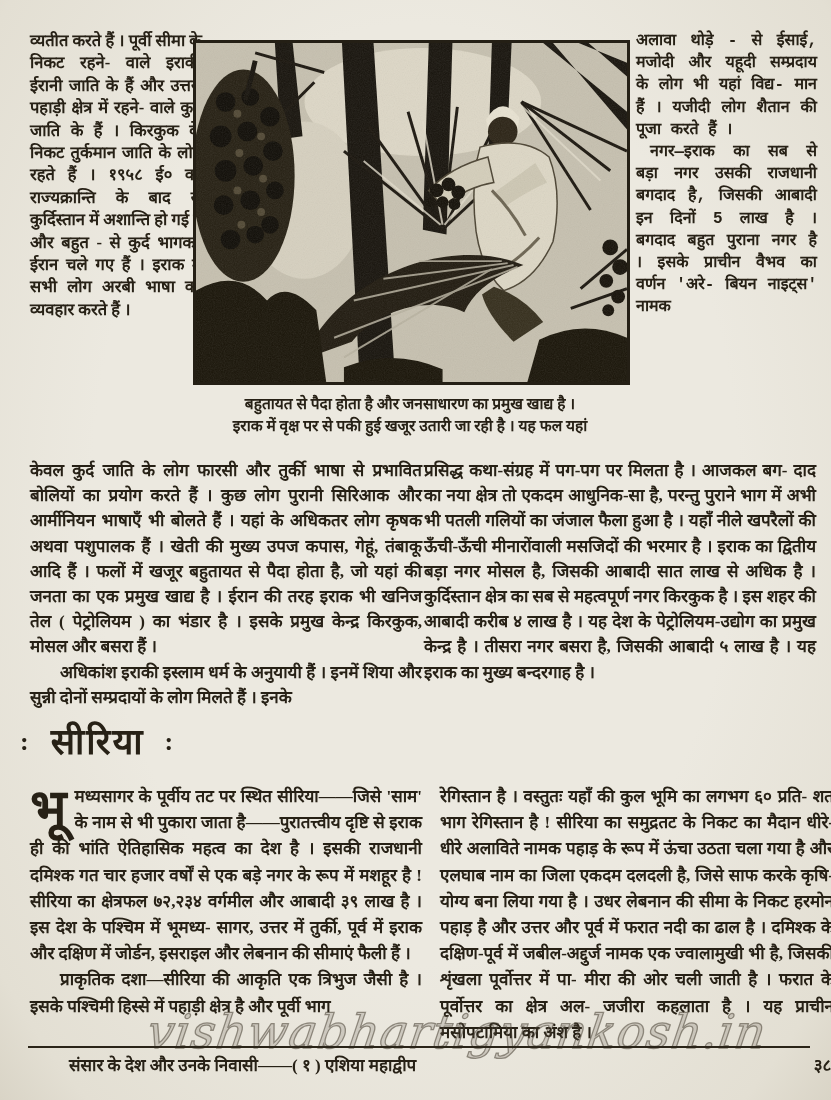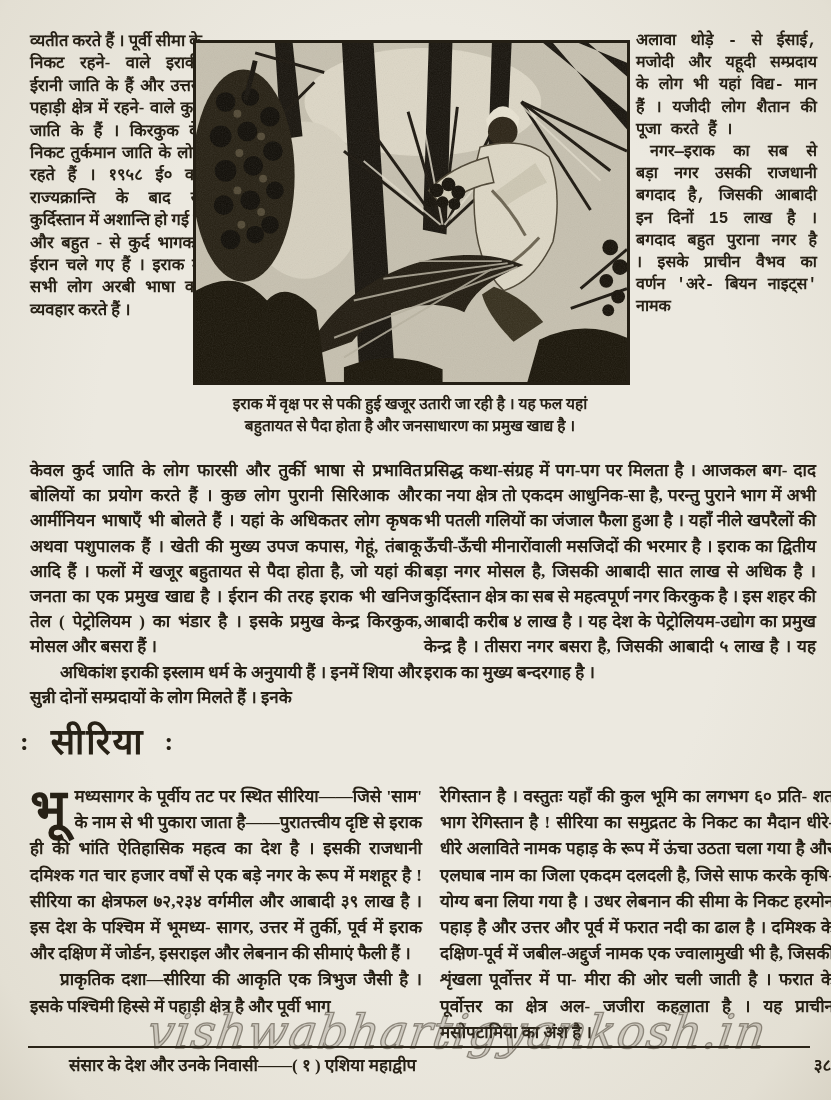--- a/index.html
+++ b/index.html
@@ -162,27 +162,27 @@
       <g fill="#191408">
         <path d="M0,252 Q42,228 72,262 Q92,240 122,272 L132,345 L0,345 Z"></path>
         <path d="M348,302 Q392,280 437,300 L437,345 L336,345 Z"></path>
         <path d="M150,330 Q200,310 250,332 L250,345 L150,345 Z"></path>
       </g>
       <rect x="0" y="0" width="437" height="345" filter="url(#grain)" opacity="0.13"></rect>
     </svg>
   </figure>
 
   <div class="caption">
+    <div>बहुतायत से पैदा होता है और जनसाधारण का प्रमुख खाद्य है ।</div>
     <div>इराक में वृक्ष पर से पकी हुई खजूर उतारी जा रही है । यह फल यहां</div>
-    <div>बहुतायत से पैदा होता है और जनसाधारण का प्रमुख खाद्य है ।</div>
   </div>
 
   <div class="col-top-right">
     <p>अलावा थोड़े - से ईसाई, मजोदी और यहूदी सम्प्रदाय के लोग भी यहां विद्य- मान हैं ।  यजीदी लोग शैतान की पूजा करते हैं ।</p>
-    <p class="p2">नगर—इराक का सब से बड़ा नगर उसकी राजधानी बगदाद है, जिसकी आबादी इन दिनों 15 लाख है ।  बगदाद बहुत पुराना नगर है । इसके प्राचीन वैभव का वर्णन 'अरे- बियन नाइट्स' नामक</p>
+    <p class="p2">नगर—इराक का सब से बड़ा नगर उसकी राजधानी बगदाद है, जिसकी आबादी इन दिनों 5 लाख है ।  बगदाद बहुत पुराना नगर है । इसके प्राचीन वैभव का वर्णन 'अरे- बियन नाइट्स' नामक</p>
   </div>
 
   <div class="col-mid-left">
     <p>केवल कुर्द जाति के लोग फारसी और तुर्की भाषा से प्रभावित बोलियों का प्रयोग करते हैं । कुछ लोग पुरानी सिरिआक और आर्मीनियन भाषाएँ भी बोलते हैं । यहां के अधिकतर लोग कृषक अथवा पशुपालक हैं । खेती की मुख्य उपज कपास, गेहूं, तंबाकू आदि हैं । फलों में खजूर बहुतायत से पैदा होता है, जो यहां की जनता का एक प्रमुख खाद्य है । ईरान की तरह इराक भी खनिज तेल ( पेट्रोलियम ) का भंडार है । इसके प्रमुख केन्द्र किरकुक, मोसल और बसरा हैं ।</p>
     <p class="indent">अधिकांश इराकी इस्लाम धर्म के अनुयायी हैं । इनमें शिया और सुन्नी दोनों सम्प्रदायों के लोग मिलते हैं । इनके</p>
   </div>
   <div class="col-mid-right">
     <p>प्रसिद्ध कथा-संग्रह में पग-पग पर मिलता है । आजकल बग- दाद का नया क्षेत्र तो एकदम आधुनिक-सा है, परन्तु पुराने भाग में अभी भी पतली गलियों का जंजाल फैला हुआ है । यहाँ नीले खपरैलों की ऊँची-ऊँची मीनारोंवाली मसजिदों की भरमार है । इराक का द्वितीय बड़ा नगर मोसल है, जिसकी आबादी सात लाख से अधिक है । कुर्दिस्तान क्षेत्र का सब से महत्वपूर्ण नगर किरकुक है । इस शहर की आबादी करीब ४ लाख है । यह देश के पेट्रोलियम-उद्योग का प्रमुख केन्द्र है । तीसरा नगर बसरा है, जिसकी आबादी ५ लाख है । यह इराक का मुख्य बन्दरगाह है ।</p>
   </div>
 

